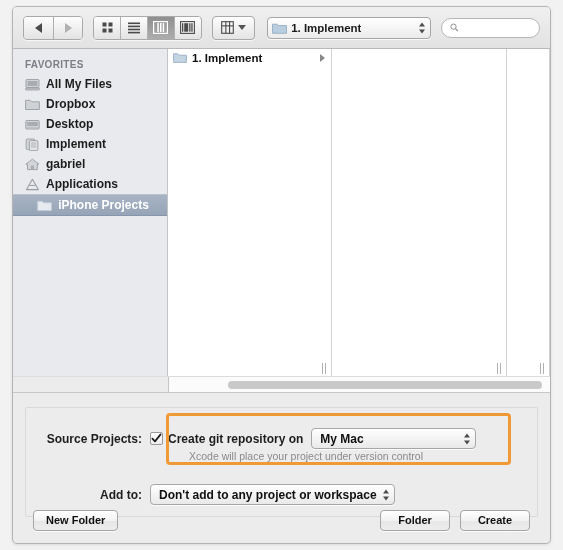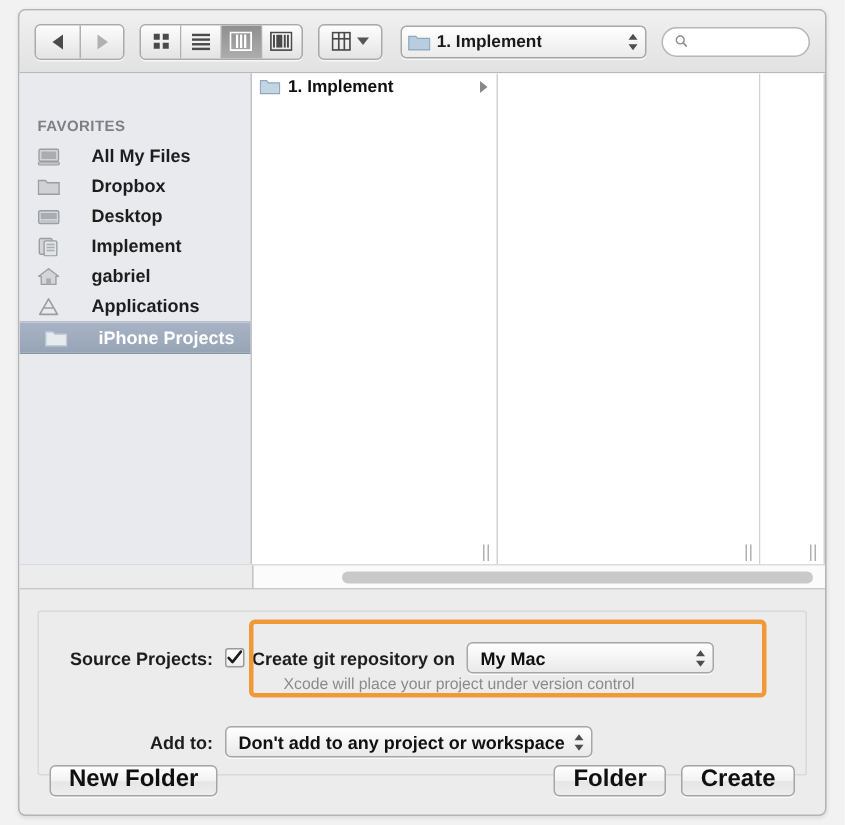--- a/index.html
+++ b/index.html
@@ -152,32 +152,30 @@
     padding-top: 8px;
     box-sizing: border-box;
     flex: 0 0 auto;
   }
   .sb-header {
     font-size: 10px;
     font-weight: bold;
     color: #7c7f86;
     letter-spacing: 0.3px;
     padding: 2px 0 4px 12px;
-    margin-top: 20px;
   }
   .sb-item {
     height: 20px;
     display: flex;
     align-items: center;
     padding: 0 6px 0 12px;
     font-size: 12px;
     color: #1d1d1d;
     font-weight: bold;
     white-space: nowrap;
-    gap: 15px;
   }
   .sb-item .lbl { margin-left: 6px; }
   .sb-item.selected {
     background: linear-gradient(to bottom, #a8b4c4, #96a4b7);
     color: #ffffff;
     border-top: 1px solid #b8c2cf;
     border-bottom: 1px solid #8795aa;
     height: 20px;
     justify-content: center;
   }
@@ -360,21 +358,21 @@
     align-items: center;
     justify-content: space-between;
   }
   .btn {
     height: 21px;
     min-width: 70px;
     padding: 0 12px;
     border: 1px solid #a5a5a5;
     border-radius: 4px;
     background: linear-gradient(to bottom, #ffffff 0%, #f2f2f2 50%, #e6e6e6 51%, #ededed 100%);
-    font-size: 16px;
+    font-size: 11px;
     font-weight: bold;
     color: #101010;
     display: flex;
     align-items: center;
     justify-content: center;
     box-sizing: border-box;
     box-shadow: 0 1px 0 rgba(255,255,255,0.8);
   }
   .rightbtns { display: flex; gap: 10px; }
 </style>

